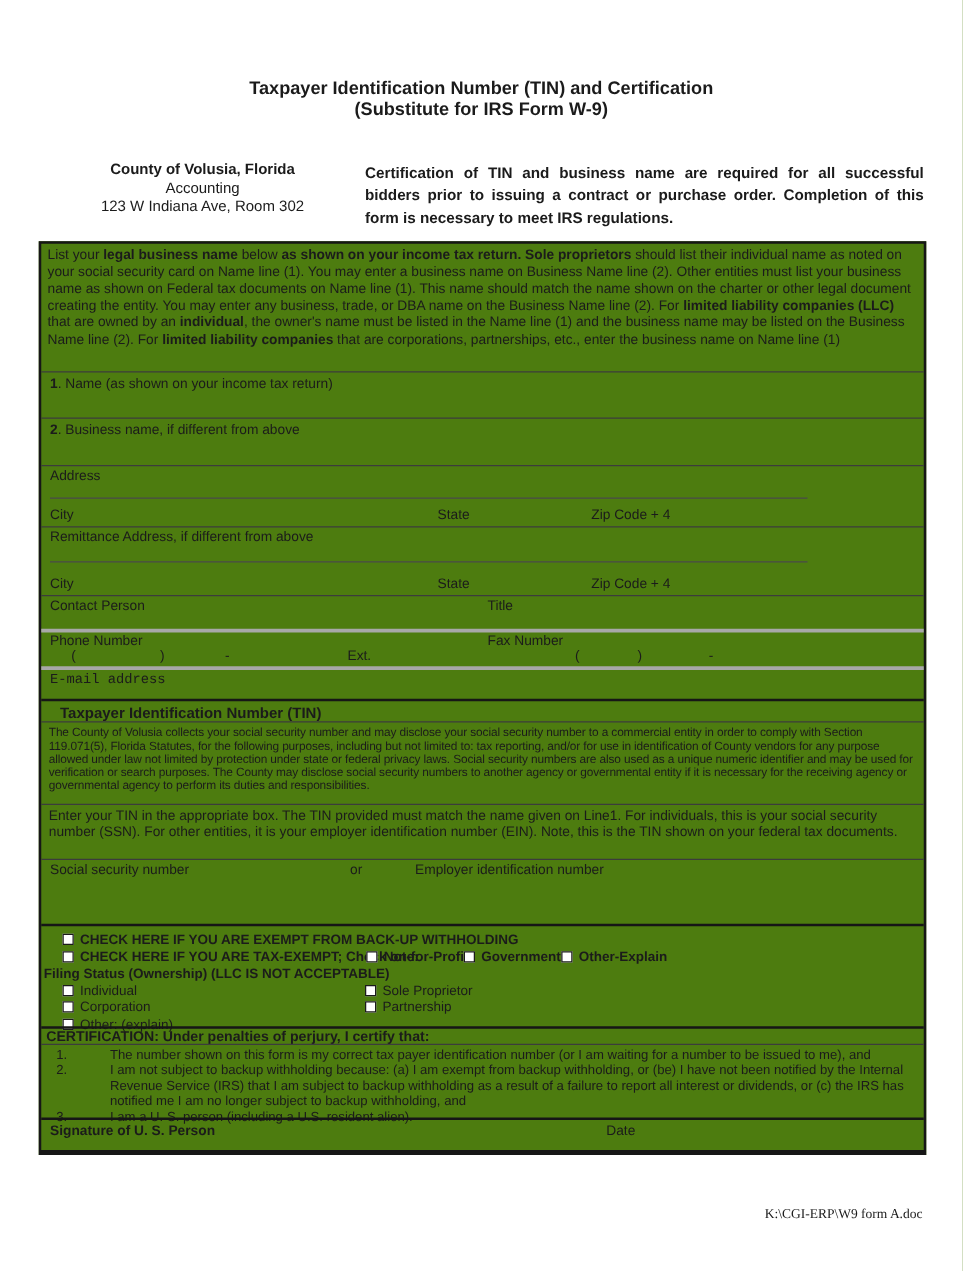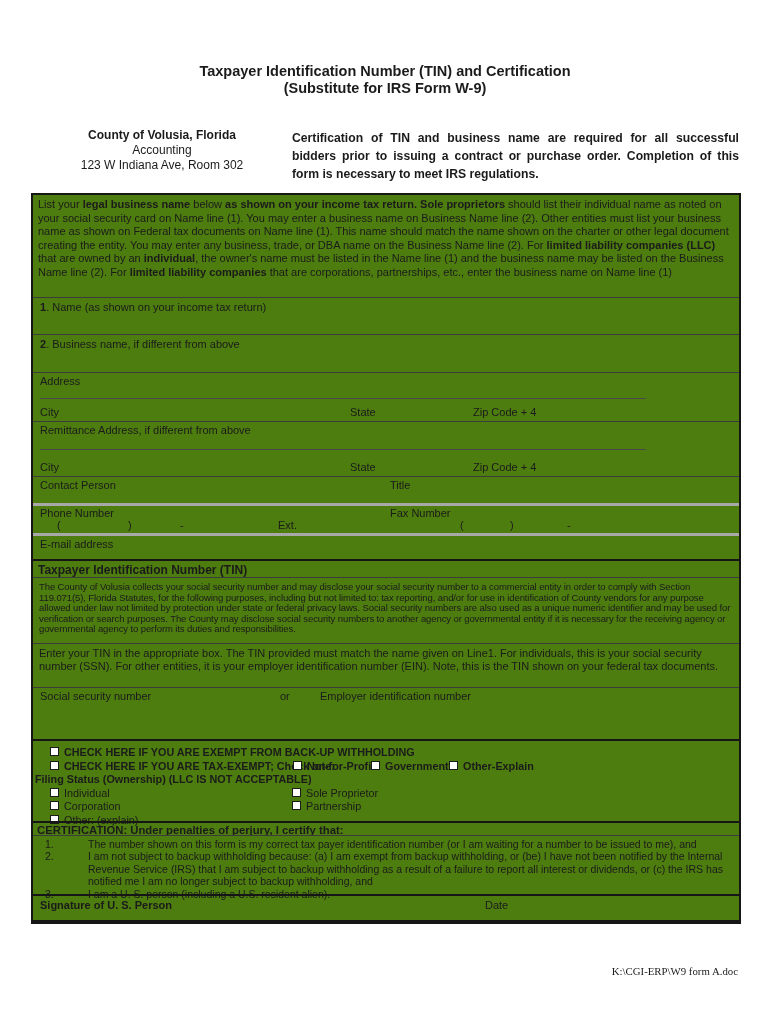--- a/index.html
+++ b/index.html
@@ -20,21 +20,21 @@
   .ftable { position:absolute; top:193px; left:31px; width:710px; height:731px;
             border:2px solid #161616; border-bottom-width:4px; background:#4d7c0f; }
   .row { position:relative; width:100%; }
   .sep1 { border-top:1px solid #3c3c3c; }
   .sep2 { border-top:2px solid #161616; }
   .sepg { border-top:3px solid #a8a8a8; }
   .r-intro { height:102px; padding:3px 6px 0 5px; font-size:11px; line-height:13.5px; }
   .r-name { height:37px; } .r-biz { height:38px; }
   .r-addr { height:49px; } .r-remit { height:55px; }
   .r-contact { height:27px; } .r-phone { height:30px; } .r-email { height:26px; }
-  .r-tinhead { height:18px; padding:2px 0 0 5px; font-size:12px; font-weight:bold; }
+  .r-tinhead { height:18px; padding:2px 0 0 15px; font-size:12px; font-weight:bold; }
   .r-privacy { height:66px; padding:4px 6px 0 6px; font-size:9.5px; line-height:10.6px; letter-spacing:-0.1px; }
   .r-entertin { height:44px; padding:3px 8px 0 6px; font-size:11px; line-height:13px; }
   .r-ssn { height:52px; } .r-checks { height:82px; padding-top:5px; }
   .r-certhead { height:14px; padding:1px 0 0 4px; font-size:11.3px; font-weight:bold; }
   .r-certlist { height:59px; padding-top:2px; font-size:10.5px; line-height:12.4px; }
   .r-sig { height:42px; }
   .lbl { position:absolute; font-size:11px; white-space:nowrap; }
   .fline { position:absolute; height:1px; background:#4a4a4a; }
   .fillarea { position:absolute; left:0; right:0; }
   
@@ -104,34 +104,34 @@
     <span class="lbl" style="left:24px;top:13px;">(</span>
     <span class="lbl" style="left:95px;top:13px;">)</span>
     <span class="lbl" style="left:147px;top:13px;">-</span>
     <span class="lbl" style="left:245px;top:13px;">Ext.</span>
     <span class="lbl" style="left:427px;top:13px;">(</span>
     <span class="lbl" style="left:477px;top:13px;">)</span>
     <span class="lbl" style="left:534px;top:13px;">-</span>
   </div>
 
   <div class="row r-email sepg">
-    <span class="lbl" style="left:7px;top:2px;">E-mail address</span>
+    <span class="lbl" style="left:7px;top:2px;font-family:Liberation Mono, monospace;">E-mail address</span>
     <div class="fillarea" style="top:14px;bottom:0;"></div>
   </div>
 
   <div class="row r-tinhead sep2">Taxpayer Identification Number (TIN)</div>
 
   <div class="row r-privacy sep1">The County of Volusia collects your social security number and may disclose your social security number to a commercial entity in order to comply with Section 119.071(5), Florida Statutes, for the following purposes, including but not limited to: tax reporting, and/or for use in identification of County vendors for any purpose allowed under law not limited by protection under state or federal privacy laws. Social security numbers are also used as a unique numeric identifier and may be used for verification or search purposes. The County may disclose social security numbers to another agency or governmental entity if it is necessary for the receiving agency or governmental agency to perform its duties and responsibilities.</div>
 
   <div class="row r-entertin sep1">Enter your TIN in the appropriate box.  The TIN provided must match the name given on Line1.  For individuals, this is your social security number (SSN).  For other entities, it is your employer identification number (EIN).  Note, this is the TIN shown on your federal tax documents.</div>
 
   <div class="row r-ssn sep1">
     <span class="lbl" style="left:7px;top:2px;">Social security number</span>
     <span class="lbl" style="left:247px;top:2px;">or</span>
-    <span class="lbl" style="left:270px;top:2px;padding-left:17px;">Employer identification number</span>
+    <span class="lbl" style="left:282px;top:2px;padding-left:17px;">Employer identification number</span>
     <div class="fillarea" style="top:15px;bottom:0;right:470px;"></div>
     <div class="fillarea" style="top:15px;bottom:0;left:270px;"></div>
   </div>
 
   <div class="row r-checks sep2">
     <div class="ck-line">
       <span class="cb" style="left:17px;"></span>
       <span class="ck-lbl b" style="left:31px;">CHECK HERE IF YOU ARE EXEMPT  FROM BACK-UP WITHHOLDING</span>
     </div>
     <div class="ck-line">

